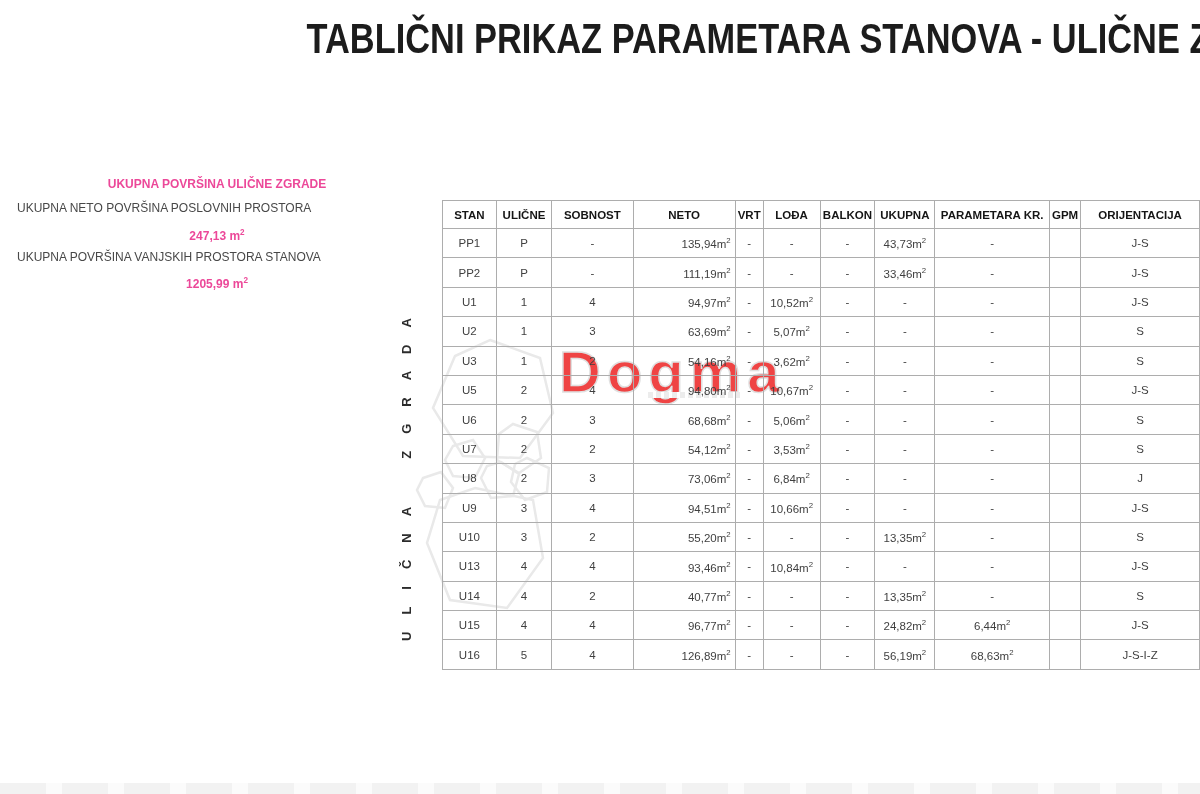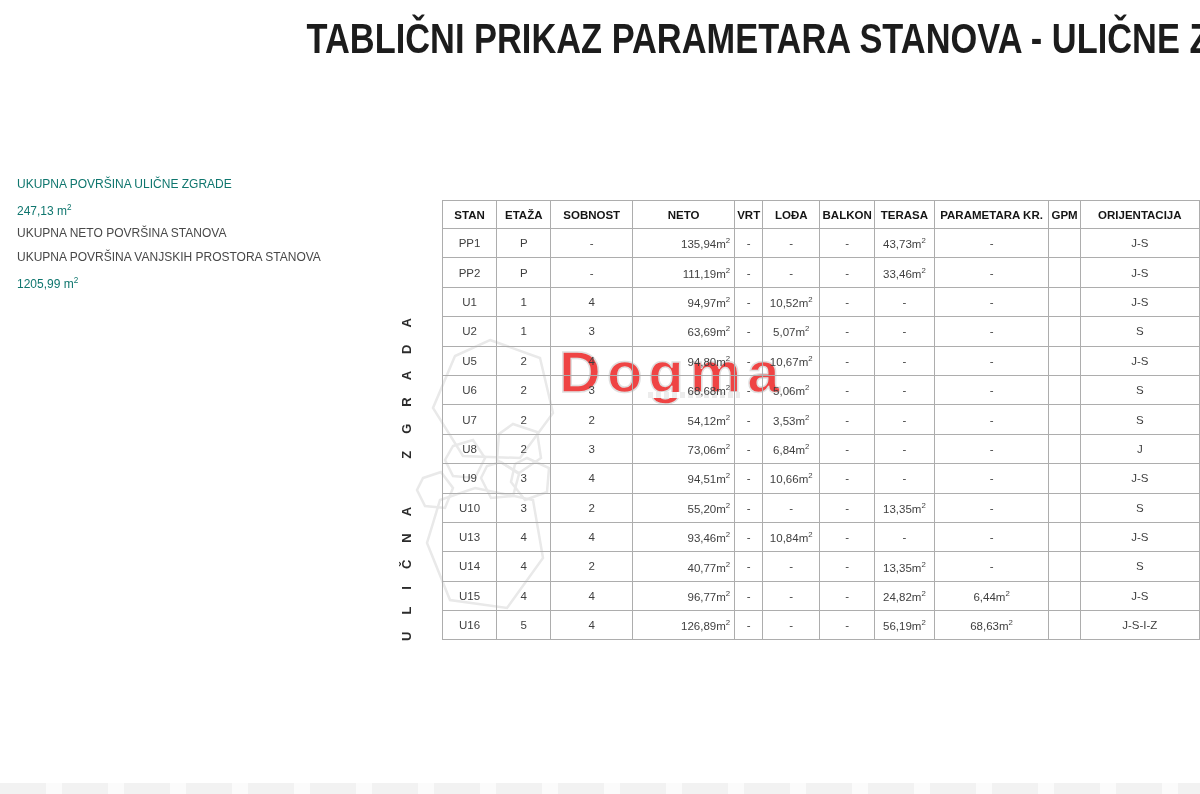--- a/index.html
+++ b/index.html
@@ -9,21 +9,21 @@
   }
   
   .title-wrap{position:absolute;left:178px;top:14px;width:1008px;text-align:center;}
   .title{
     display:inline-block;white-space:nowrap;font-weight:bold;font-size:43px;
     color:#1c1c1c;transform:scaleX(0.80);transform-origin:50% 50%;letter-spacing:0px;
   }
   
   .summary{position:absolute;left:17px;top:172px;width:400px;font-size:12px;color:#484848;}
   .summary div{height:24.3px;line-height:24.3px;white-space:nowrap;}
-  .summary .b{font-weight:normal;color:#0f766e;}
+  .summary .b{font-weight:bold;color:#ec4899;text-align:center;}
   sup{font-size:0.68em;}
   
   .vlabel{
     position:absolute;left:399px;top:641px;transform:rotate(-90deg);transform-origin:0 0;
     white-space:nowrap;font-weight:bold;font-size:13px;color:#2b2b2b;
     letter-spacing:17px;word-spacing:11px;
   }
   
   .wm-text{
     position:absolute;left:559px;top:338px;font-weight:bold;font-size:58px;
@@ -70,22 +70,22 @@
       <path d="M86 134 L104 146 L98 168 L76 170 L66 150 L72 138 Z"></path>
       <path d="M38 118 L58 112 L70 130 L60 150 L38 148 L30 132 Z"></path>
       <path d="M8 150 L26 144 L38 160 L30 180 L10 178 L2 162 Z"></path>
     </g>
   </svg>
   <div class="wm-text">Dogma</div>
   <div class="wm-tagline"></div>
 
   <div class="summary">
     <div class="b">UKUPNA POVRŠINA ULIČNE ZGRADE</div>
+    <div>UKUPNA NETO POVRŠINA POSLOVNIH PROSTORA</div>
     <div class="b">247,13 m<sup>2</sup></div>
-    <div>UKUPNA NETO POVRŠINA STANOVA</div>
     <div>UKUPNA POVRŠINA VANJSKIH PROSTORA STANOVA</div>
     <div class="b">1205,99 m<sup>2</sup></div>
   </div>
 
   <div class="vlabel">ULIČNA ZGRADA</div>
 
   <table class="params" id="param-table">
     <colgroup id="param-cols">
         <col style="width: 60px;">
         <col style="width: 58px;">
@@ -95,27 +95,27 @@
         <col style="width: 60px;">
         <col style="width: 55px;">
         <col style="width: 62px;">
         <col style="width: 117px;">
         <col style="width: 26px;">
         <col style="width: 129px;">
       </colgroup>
     <thead>
         <tr>
           <th>STAN</th>
-          <th>ETAŽA</th>
+          <th>ULIČNE</th>
           <th>SOBNOST</th>
           <th>NETO</th>
           <th>VRT</th>
           <th>LOĐA</th>
           <th>BALKON</th>
-          <th>TERASA</th>
+          <th>UKUPNA</th>
           <th>PARAMETARA KR.</th>
           <th>GPM</th>
           <th>ORIJENTACIJA</th>
         </tr>
       </thead>
     <tbody>
         <tr>
           <td>PP1</td>
           <td>P</td>
           <td>-</td>
@@ -161,20 +161,33 @@
           <td class="num-right">63,69m<sup>2</sup></td>
           <td>-</td>
           <td>5,07m<sup>2</sup></td>
           <td>-</td>
           <td>-</td>
           <td>-</td>
           <td></td>
           <td>S</td>
         </tr>
         <tr>
+          <td>U3</td>
+          <td>1</td>
+          <td>2</td>
+          <td class="num-right">54,16m<sup>2</sup></td>
+          <td>-</td>
+          <td>3,62m<sup>2</sup></td>
+          <td>-</td>
+          <td>-</td>
+          <td>-</td>
+          <td></td>
+          <td>S</td>
+        </tr>
+        <tr>
           <td>U5</td>
           <td>2</td>
           <td>4</td>
           <td class="num-right">94,80m<sup>2</sup></td>
           <td>-</td>
           <td>10,67m<sup>2</sup></td>
           <td>-</td>
           <td>-</td>
           <td>-</td>
           <td></td>

